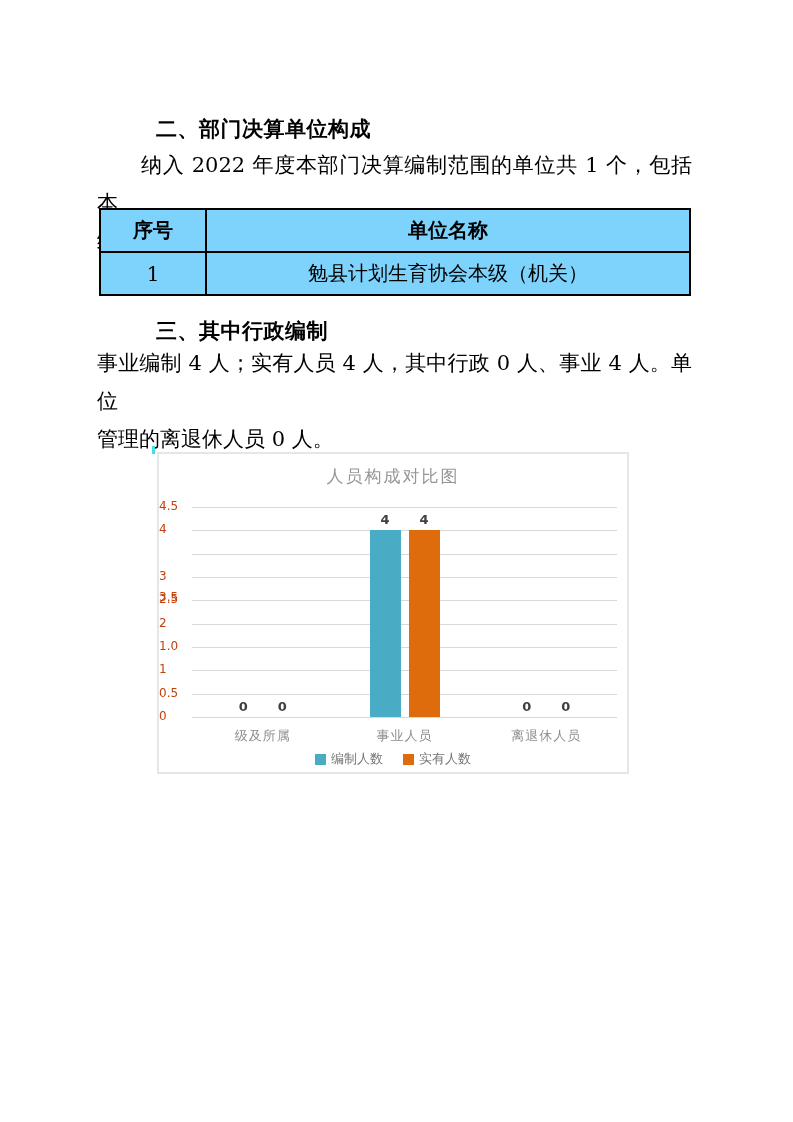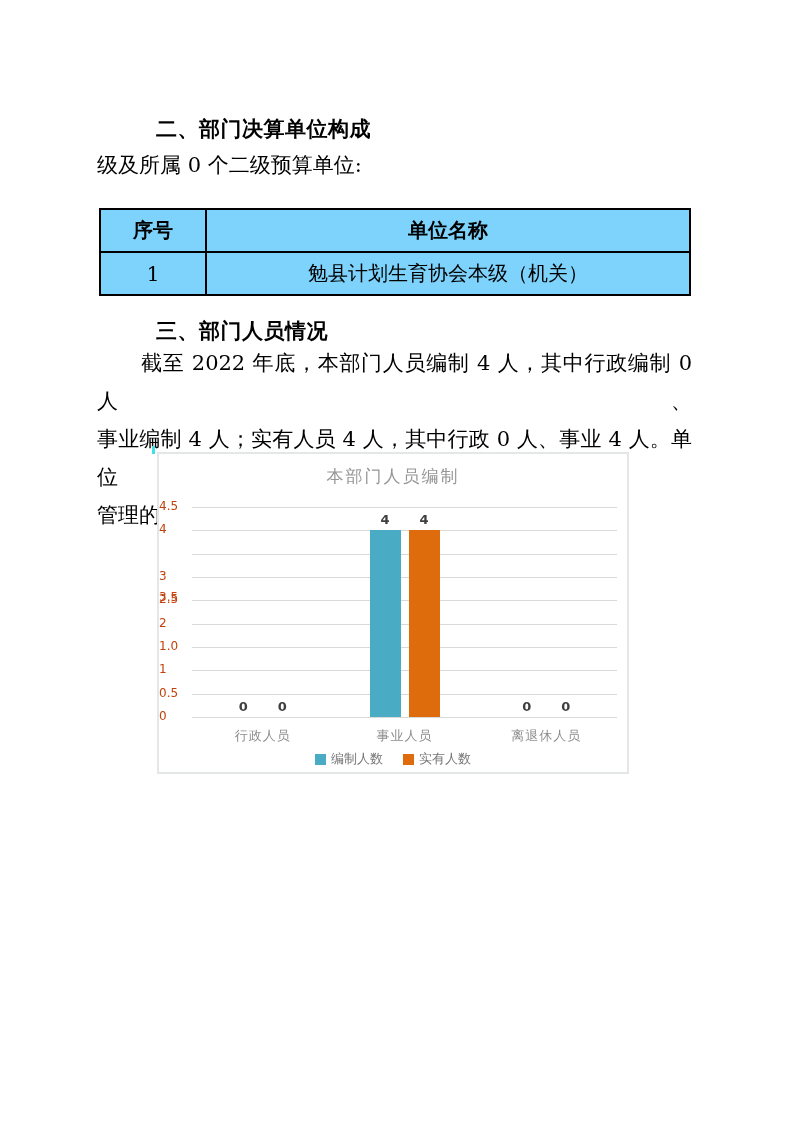--- a/index.html
+++ b/index.html
@@ -65,20 +65,21 @@
   }
   .legend-item{display:flex;align-items:center;gap:5px;}
   .legend-swatch{width:11px;height:11px;}
 </style>
 </head>
 <body>
 
 <h2 class="sec-h" style="top:103px">二、部门决算单位构成</h2>
 
 <div class="para" style="top:146px">
+    <div class="line first">纳入 2022 年度本部门决算编制范围的单位共 1 个，包括本</div>
     <div class="line last">级及所属 0 个二级预算单位:</div>
   </div>
 
 <table class="units-table">
   <colgroup>
       <col class="col-num">
       <col class="col-name">
     </colgroup>
   <thead>
     <tr>
@@ -87,31 +88,30 @@
       </tr>
   </thead>
   <tbody>
       <tr>
         <td>1</td>
         <td>勉县计划生育协会本级（机关）</td>
       </tr>
     </tbody>
 </table>
 
-<h2 class="sec-h" style="top:305px">三、部门人员情况</h2>
+<h2 class="sec-h" style="top:305px">三、其中行政编制</h2>
 
 <div class="para" style="top:344px">
-    <div class="line first">截至 2022 年底，本部门人员编制 4 人，其中行政编制 0 人、</div>
     <div class="line">事业编制 4 人；实有人员 4 人，其中行政 0 人、事业 4 人。单位</div>
     <div class="line last">管理的离退休人员 0 人。</div>
   </div>
 
 <div class="chart">
   <div class="sel-mark" style="background: rgb(63, 224, 230);"></div>
-  <div class="chart-title">本部门人员编制</div>
+  <div class="chart-title">人员构成对比图</div>
   <div class="plot">
       <div class="gridline" style="left: 33px; top: 263px; width: 425px; background: rgb(217, 217, 217);"></div>
       <div class="y-tick-label" style="top: 255px;">0</div>
       <div class="gridline" style="left: 33px; top: 239.667px; width: 425px; background: rgb(217, 217, 217);"></div>
       <div class="y-tick-label" style="top: 231.667px;">0.5</div>
       <div class="gridline" style="left: 33px; top: 216.333px; width: 425px; background: rgb(217, 217, 217);"></div>
       <div class="y-tick-label" style="top: 208.333px;">1</div>
       <div class="gridline" style="left: 33px; top: 193px; width: 425px; background: rgb(217, 217, 217);"></div>
       <div class="y-tick-label" style="top: 185px;">1.0</div>
       <div class="gridline" style="left: 33px; top: 169.667px; width: 425px; background: rgb(217, 217, 217);"></div>
@@ -119,21 +119,21 @@
       <div class="gridline" style="left: 33px; top: 146.333px; width: 425px; background: rgb(217, 217, 217);"></div>
       <div class="y-tick-label" style="top: 138.333px;">2.5</div>
       <div class="gridline" style="left: 33px; top: 123px; width: 425px; background: rgb(217, 217, 217);"></div>
       <div class="y-tick-label" style="top: 115px;">3</div>
       <div class="gridline" style="left: 33px; top: 99.6667px; width: 425px; background: rgb(217, 217, 217);"></div>
       <div class="y-tick-label" style="top: 91.6667px; margin-top: 44px;">3.5</div>
       <div class="gridline" style="left: 33px; top: 76.3333px; width: 425px; background: rgb(217, 217, 217);"></div>
       <div class="y-tick-label" style="top: 68.3333px;">4</div>
       <div class="gridline" style="left: 33px; top: 53px; width: 425px; background: rgb(217, 217, 217);"></div>
       <div class="y-tick-label" style="top: 45px;">4.5</div>
-      <div class="category-label" style="left: 33.8333px; width: 140px; top: 273px;">行政人员</div>
+      <div class="category-label" style="left: 33.8333px; width: 140px; top: 273px;">级及所属</div>
       <div class="data-label" style="left: 64.3333px; width: 40px; top: 245px;">0</div>
       <div class="data-label" style="left: 103.333px; width: 40px; top: 245px;">0</div>
       <div class="category-label" style="left: 175.5px; width: 140px; top: 273px;">事业人员</div>
       <div class="bar" style="left: 210.5px; top: 76.3333px; width: 31px; height: 186.667px; background: rgb(74, 171, 197);"></div>
       <div class="data-label" style="left: 206px; width: 40px; top: 58.3333px;">4</div>
       <div class="bar" style="left: 249.5px; top: 76.3333px; width: 31px; height: 186.667px; background: rgb(222, 108, 13);"></div>
       <div class="data-label" style="left: 245px; width: 40px; top: 58.3333px;">4</div>
       <div class="category-label" style="left: 317.167px; width: 140px; top: 273px;">离退休人员</div>
       <div class="data-label" style="left: 347.667px; width: 40px; top: 245px;">0</div>
       <div class="data-label" style="left: 386.667px; width: 40px; top: 245px;">0</div>

